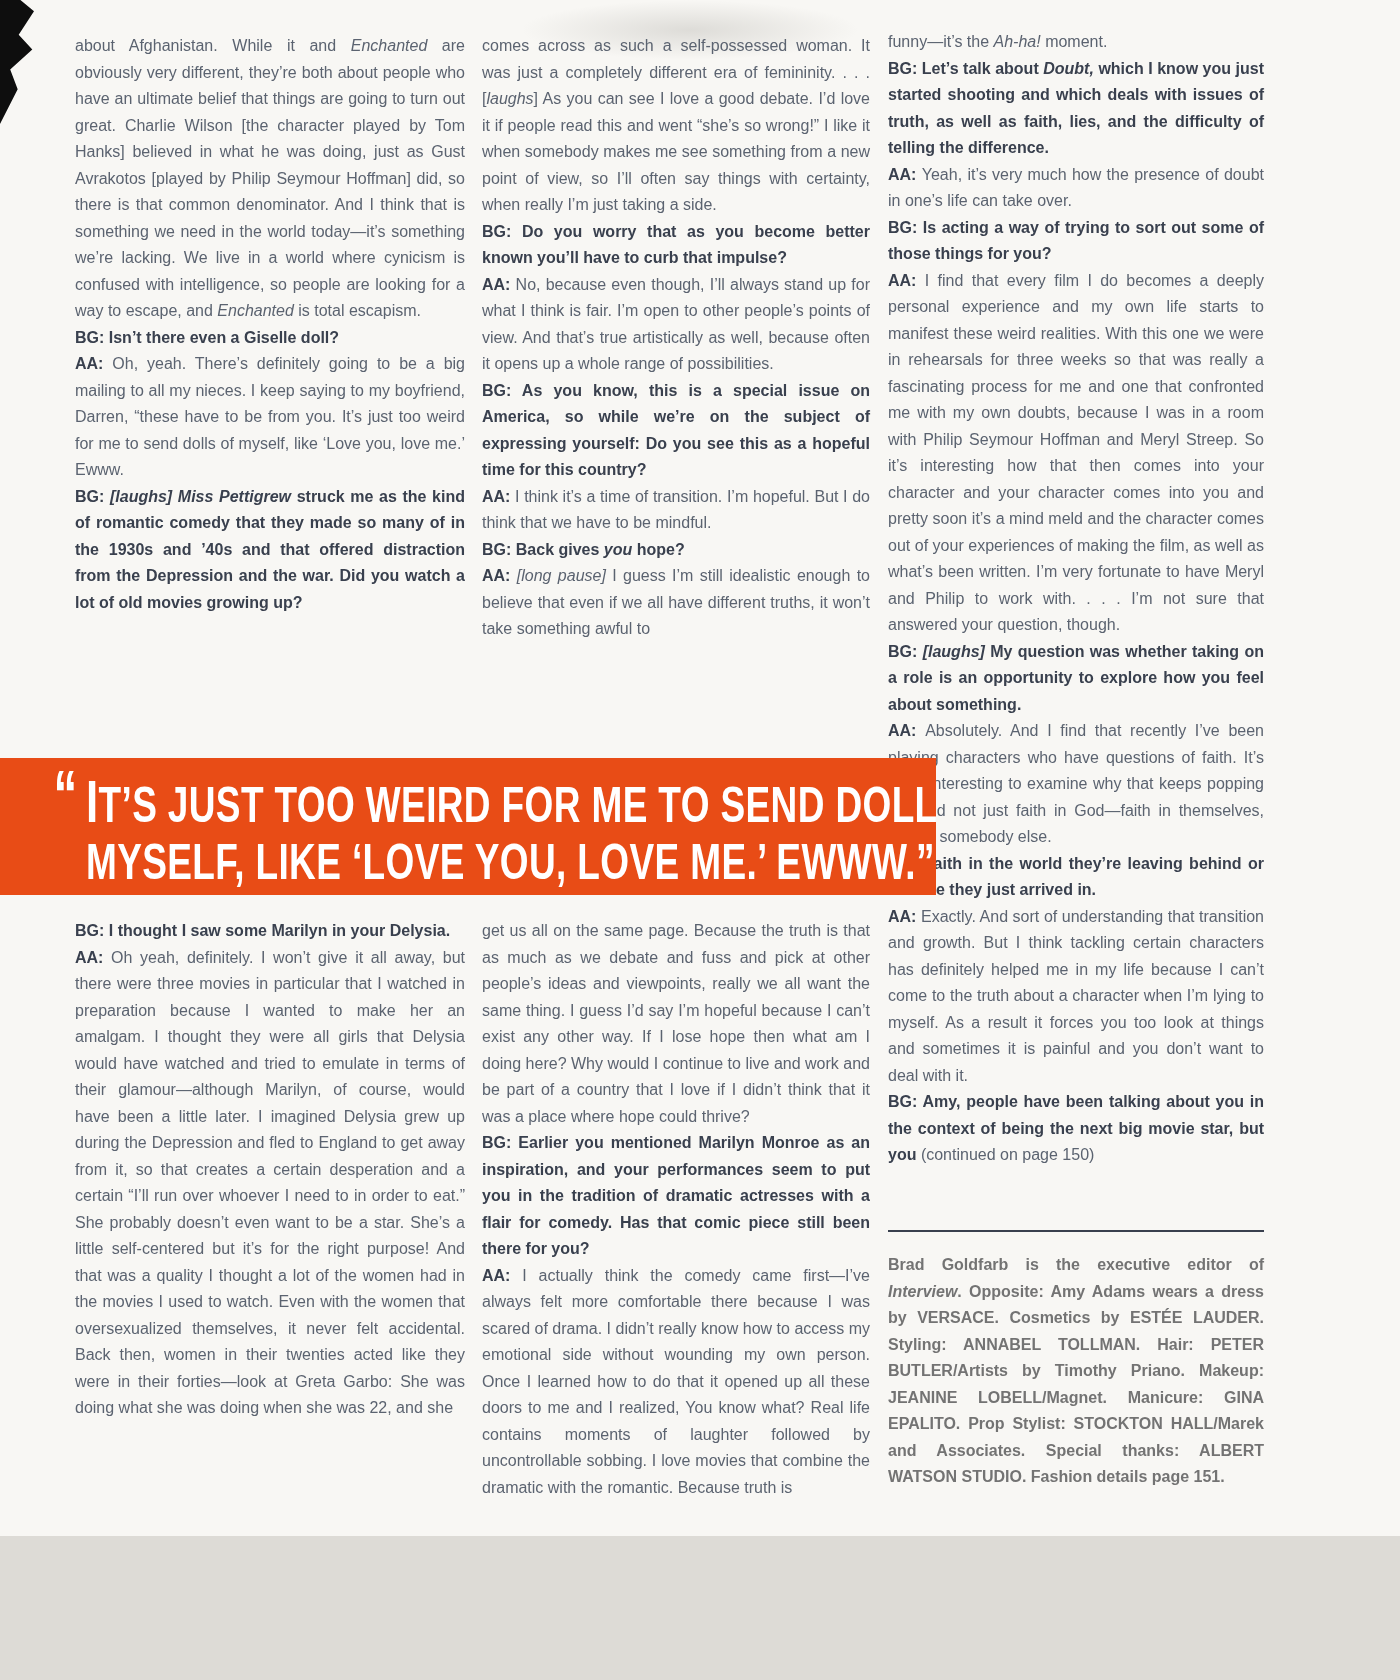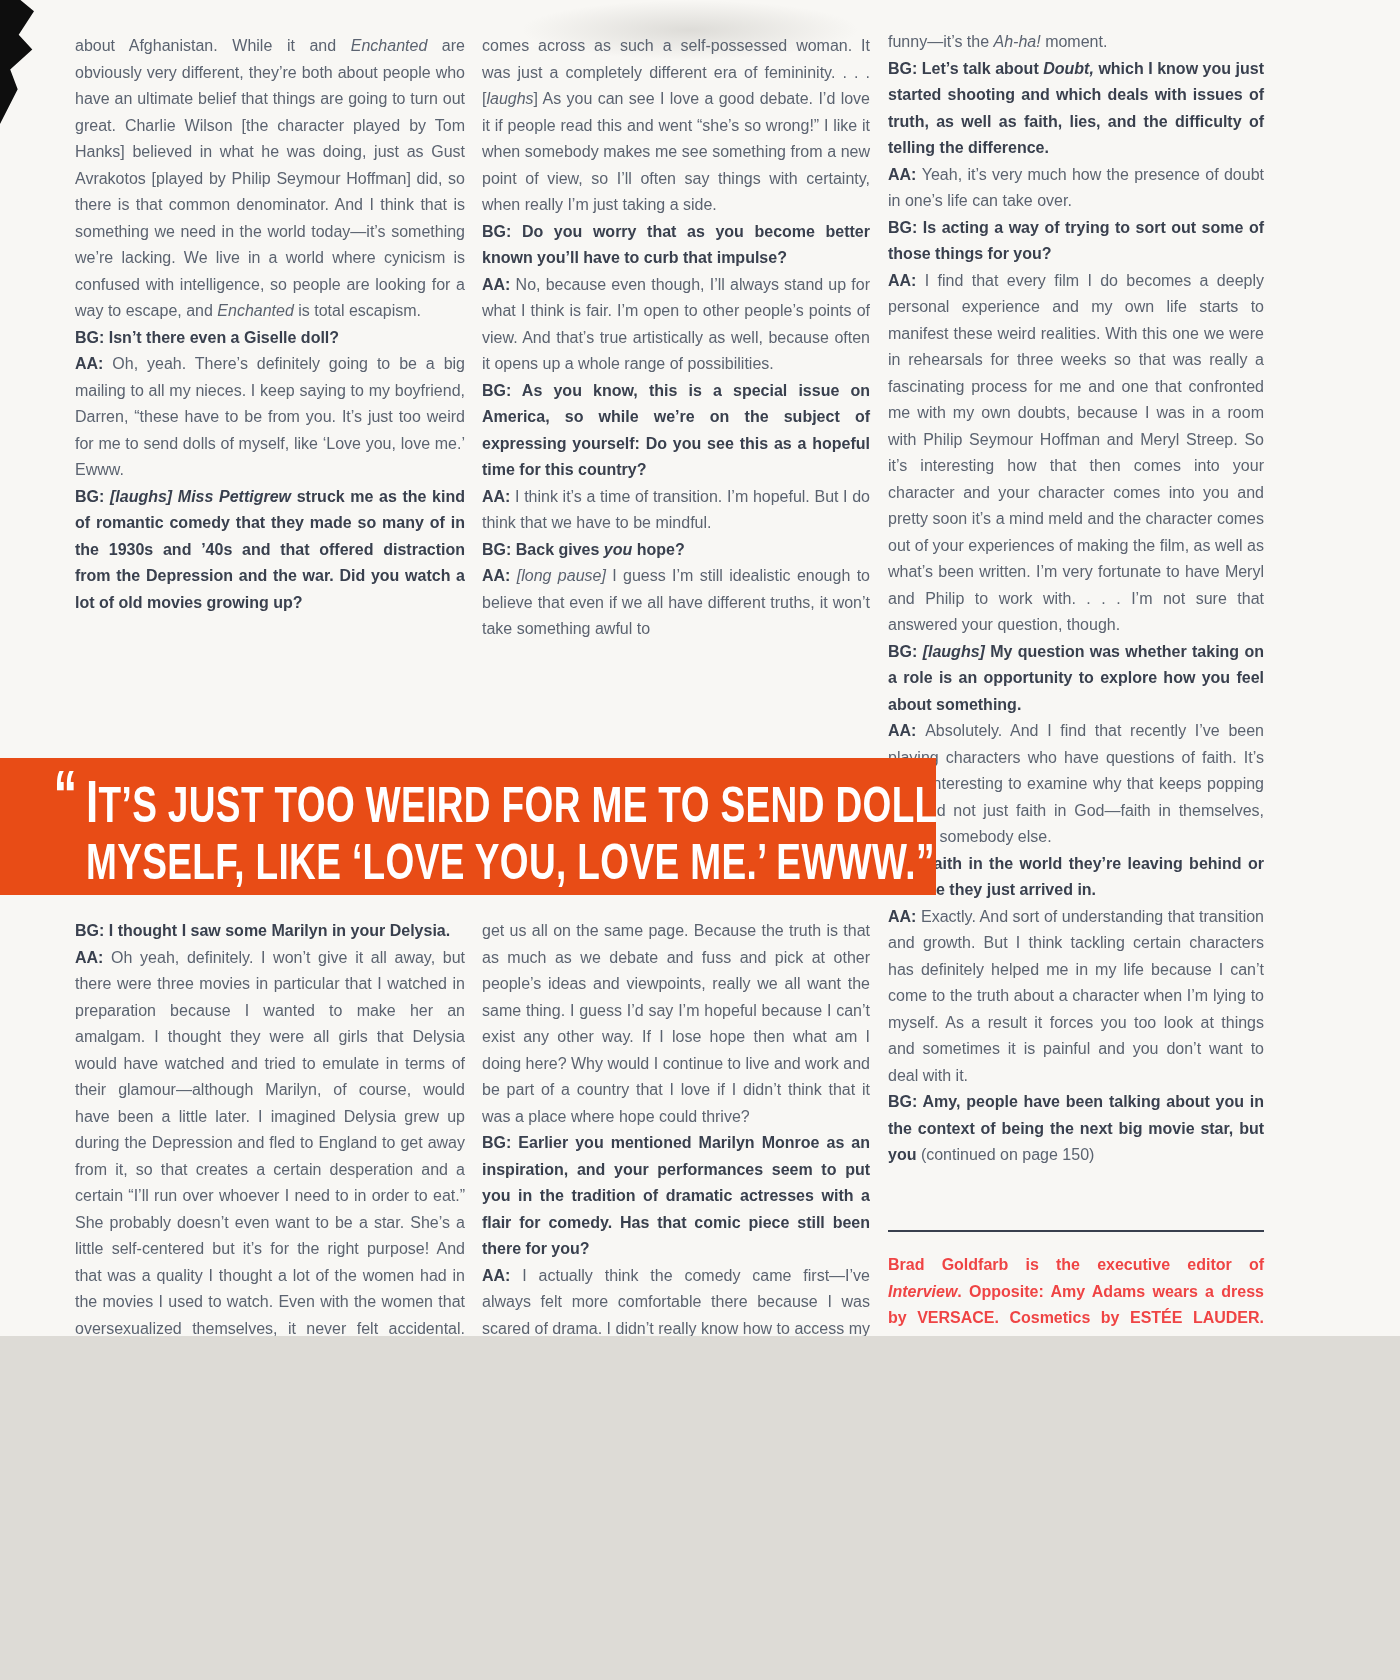--- a/index.html
+++ b/index.html
@@ -1,17 +1,17 @@
 <!DOCTYPE html>
 <html><head>
 <meta charset="utf-8">
 <style>
   html,body { margin:0; padding:0; background:#dddbd6; }
   .page {
-    position:relative; width:1400px; height:1336px;
+    position:relative; width:1400px; height:1536px;
     background:#f8f7f4;
     font-family:"Liberation Sans", sans-serif;
     color:#5b6370;
     overflow:hidden;
   }
   
   .corner-mark {
     position:absolute; left:0; top:0; width:34px; height:124px; background:#0e0e0e;
     clip-path: polygon(0 0, 60% 0, 100% 9%, 55% 28%, 95% 40%, 30% 56%, 52% 72%, 0 100%);
   }
@@ -45,21 +45,21 @@
     position:relative;
   }
   .pq-mark  { position:absolute; left:-44px; top:-8px; font-size:64px; }
   .pq-first { font-size:59px; }
 
   
   .credits-divider {
     position:absolute; left:888px; top:1230px; width:376px; height:2px; background:#39404e;
   }
   .col-credits { left:888px; top:1252px; width:376px; }
-  .col-credits .run-b, .col-credits .run-bi { color:#ef4444; }
+  .col-credits .run-b, .col-credits .run-bi { color:#737373; }
 
   .page-number {
     position:absolute; left:620px; top:1616px; width:90px; text-align:center;
     font-size:16px; color:#8f96a2; opacity:.65;
   }
 
   
   .footer-bar {
     position:absolute; left:0; top:1641px; width:1400px; height:33px;
     background:#0c4a6e; display:flex; align-items:center; box-sizing:border-box;

